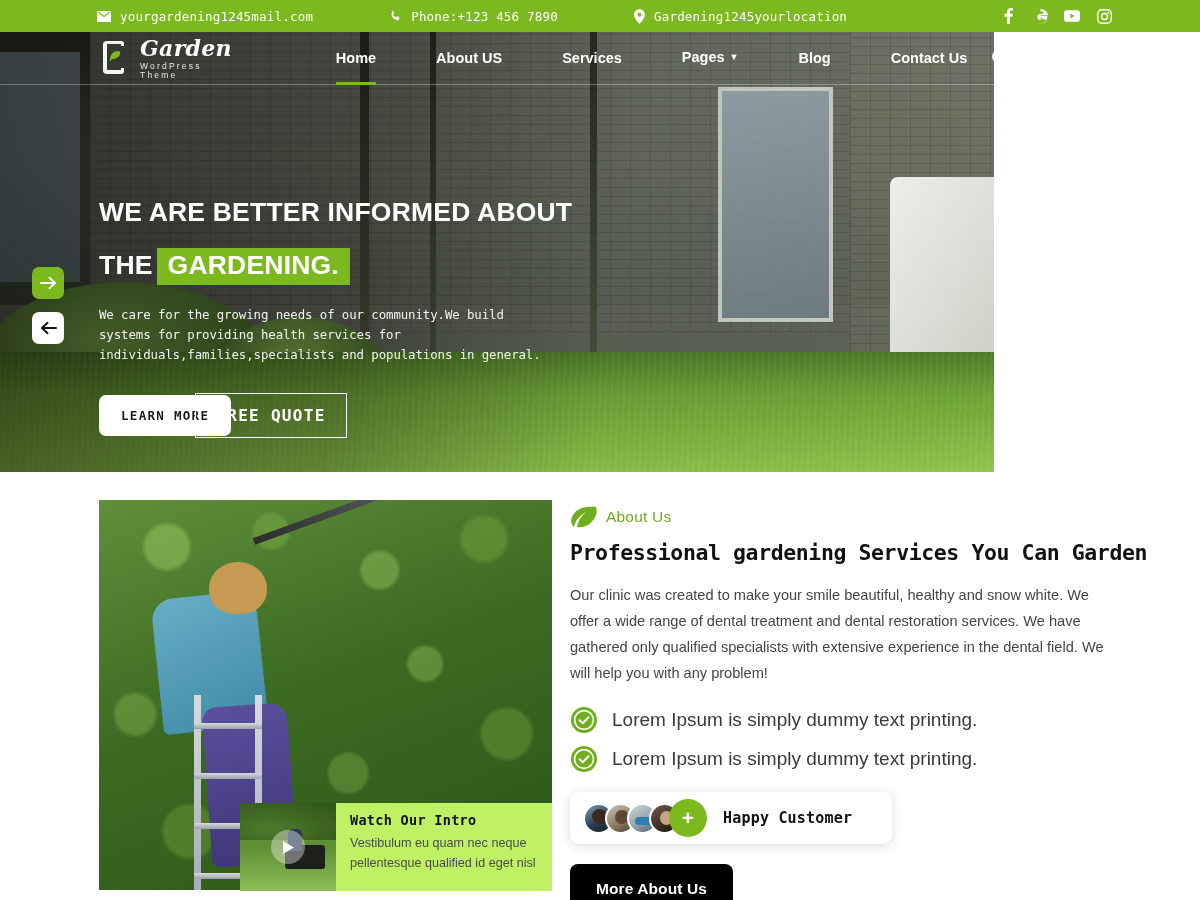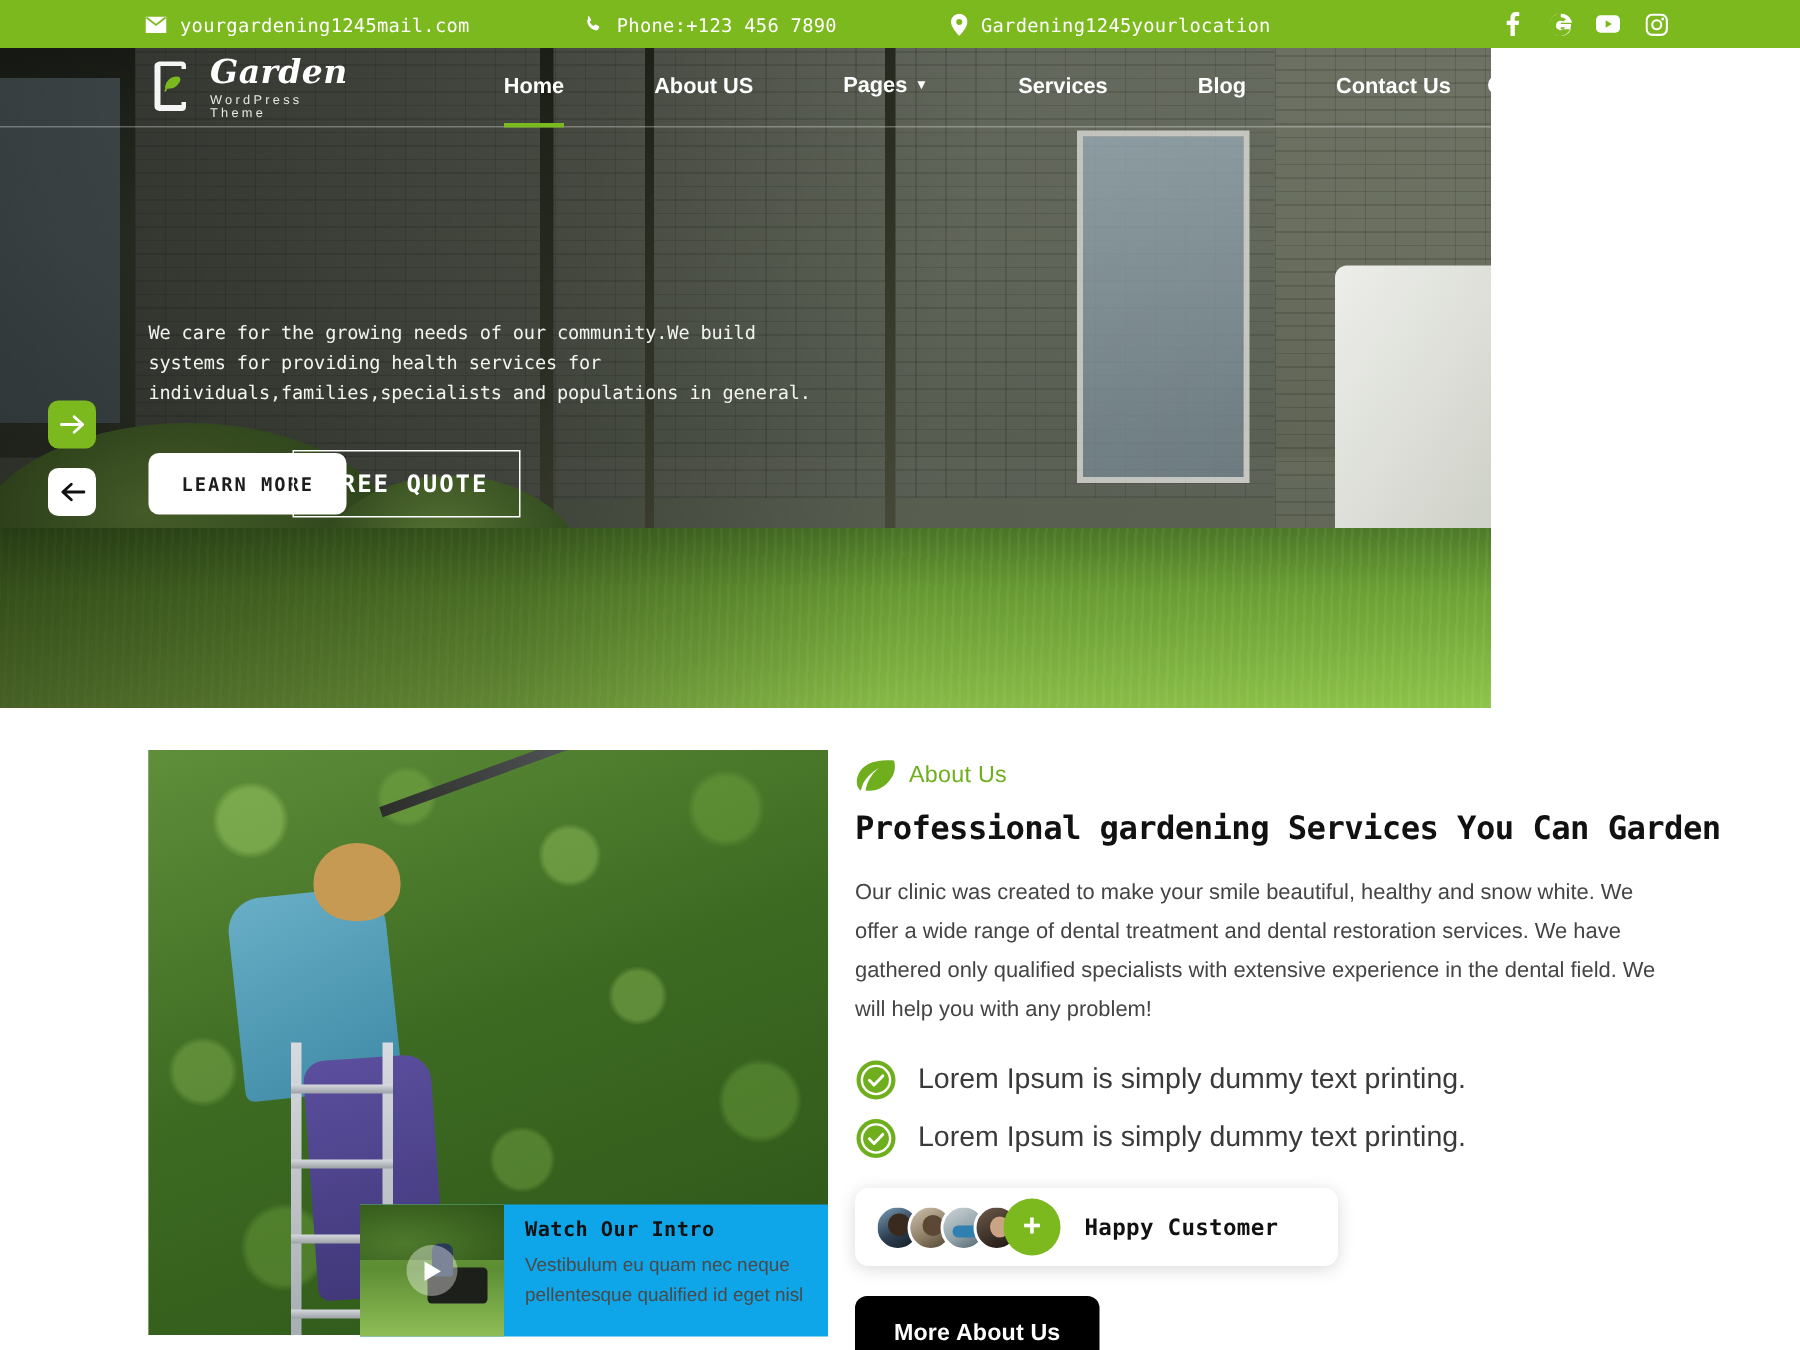--- a/index.html
+++ b/index.html
@@ -262,21 +262,21 @@
     position:absolute; left:0; width:100%; height:6px;
     background:linear-gradient(180deg,#d7dade,#9ba1a7);
   }
   .about-photo .pole {
     position:absolute; left:155px; top:38px; width:290px; height:7px;
     background:linear-gradient(90deg,#2c2e2a,#7c8087);
     transform:rotate(-20deg); transform-origin:left center;
   }
   .video-card {
     position:absolute; left:141px; bottom:-1px; width:312px; height:88px;
-    display:flex; background:#0ea5e9; z-index:3;
+    display:flex; background:#bef264; z-index:3;
   }
   .video-thumb {
     width:96px; height:88px; position:relative; overflow:hidden;
     background:linear-gradient(180deg,#7ba84c 0%,#5c8d33 48%,#8fbd57 100%);
     cursor:pointer;
   }
   .video-thumb .vt-trees {
     position:absolute; left:0; top:0; width:100%; height:42%;
     background:radial-gradient(ellipse at 30% 70%, #4e7a2c, #2f5418);
   }
@@ -453,22 +453,22 @@
       </span>
       <span class="logo-txt">
         <span class="logo-name">Garden</span>
         <span class="logo-sub">WordPress Theme</span>
       </span>
     </div>
 
     <nav class="nav">
       <a href="#" class="active"><span>Home</span></a>
       <a href="#"><span>About US</span></a>
+      <a href="#"><span>Services</span></a>
       <a href="#"><span>Pages</span><span class="caret">▼</span></a>
-      <a href="#"><span>Services</span></a>
       <a href="#"><span>Blog</span></a>
       <a href="#"><span>Contact Us</span></a>
     </nav>
 
     <div class="search-btn">
       <svg width="18" height="18" viewBox="0 0 18 18">
           <circle cx="7.6" cy="7.6" r="5.6" fill="none" stroke="#fff" stroke-width="2"></circle>
           <path d="M12 12l5 5" stroke="#fff" stroke-width="2.2" stroke-linecap="round"></path>
         </svg>
     </div>
@@ -481,20 +481,26 @@
         </svg>
     </button>
     <button class="sl-btn sl-prev">
       <svg width="17" height="14" viewBox="0 0 18 14">
           <path d="M17 7H3M8 1.5 2 7l6 5.5" stroke="#111" stroke-width="2" fill="none" stroke-linecap="round" stroke-linejoin="round"></path>
         </svg>
     </button>
   </div>
 
   <div class="hero-content">
+    <h1 class="hero-h1">
+      <span>WE ARE BETTER INFORMED ABOUT</span>
+      <span class="l2">
+        <span>THE</span><span class="hl">GARDENING.</span>
+      </span>
+    </h1>
     <p class="hero-p">
       <span>We care for the growing needs of our community.We build</span><br>
       <span>systems for providing health services for</span><br>
       <span>individuals,families,specialists and populations in general.</span>
     </p>
     <div class="hero-btns">
       <button class="btn-learn">LEARN MORE</button>
       <button class="btn-quote">FREE QUOTE</button>
     </div>
   </div>

